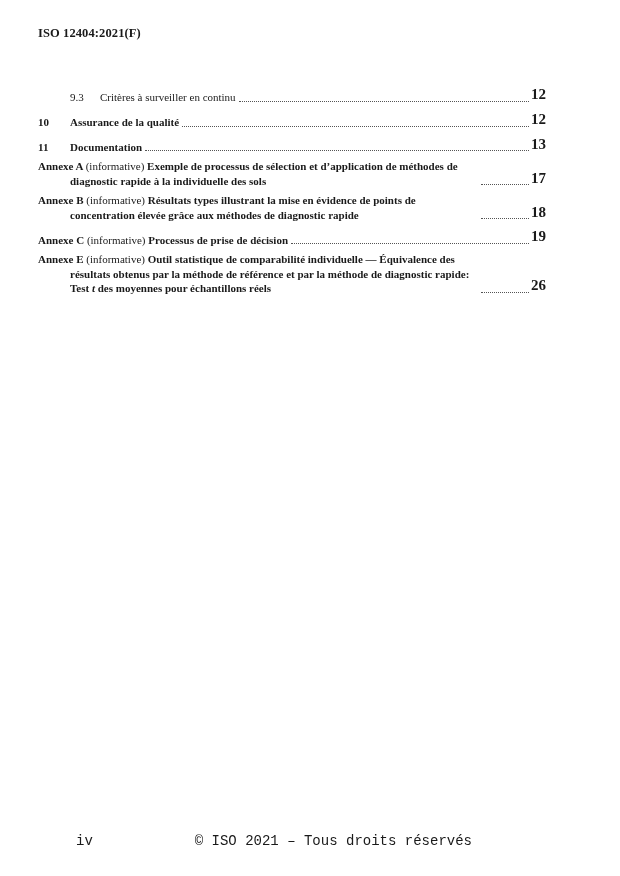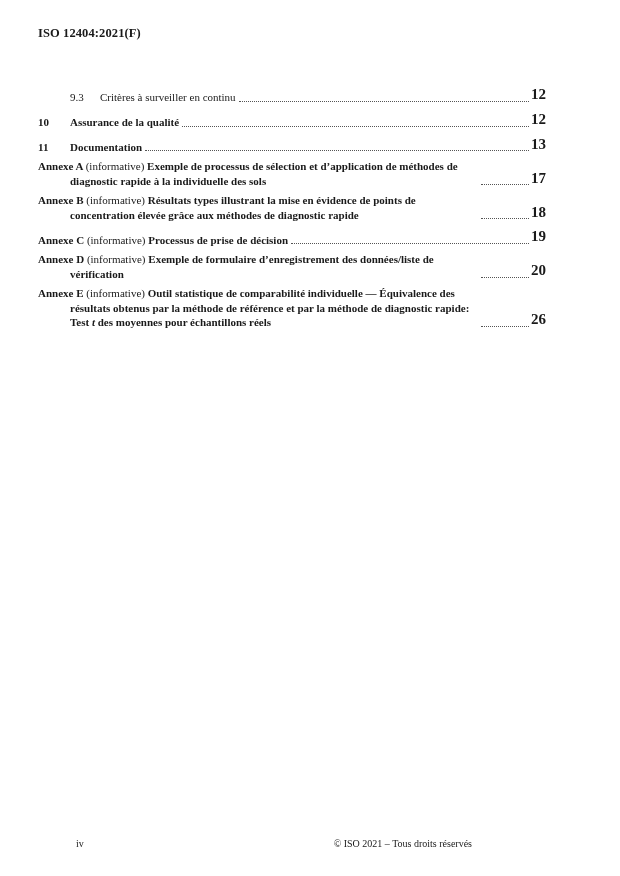--- a/index.html
+++ b/index.html
@@ -59,21 +59,22 @@
   .lvl-annex .tag { font-weight: normal; }
   .lvl-bib .entry-text { font-weight: bold; }
   .ital { font-style: italic; }
   .doc-footer {
     position: absolute;
     left: 38px; right: 74px;
     bottom: 27px;
     display: flex;
     justify-content: space-between;
     align-items: baseline;
-    font-size: 10px;
+    font-size: 14px;
+    font-family: Liberation Mono, monospace;
   }
 </style>
 </head>
 <body>
 
 <div class="page-inner">
 
   <div class="doc-header">ISO 12404:2021(F)</div>
 
   <div class="toc">
@@ -107,25 +108,20 @@
       <span class="leader"></span>
       <span class="page-num">18</span>
     </div>
 
     <div class="toc-entry lvl-annex">
       <span class="entry-text"><span>Annexe C</span> <span class="tag">(informative)</span> <span>Processus de prise de décision</span></span>
       <span class="leader"></span>
       <span class="page-num">19</span>
     </div>
 
-    <div class="toc-entry lvl-annex">
-      <span class="entry-text"><span>Annexe D</span> <span class="tag">(informative)</span> <span>Exemple de formulaire d’enregistrement des données/liste de vérification</span></span>
-      <span class="leader"></span>
-      <span class="page-num">20</span>
-    </div>
 
     <div class="toc-entry lvl-annex">
       <span class="entry-text"><span>Annexe E</span> <span class="tag">(informative)</span> <span>Outil statistique de comparabilité individuelle — Équivalence des résultats obtenus par la méthode de référence et par la méthode de diagnostic rapide: Test </span><span class="ital">t</span><span> des moyennes pour échantillons réels</span></span>
       <span class="leader"></span>
       <span class="page-num">26</span>
     </div>
 
 
   </div>
 

